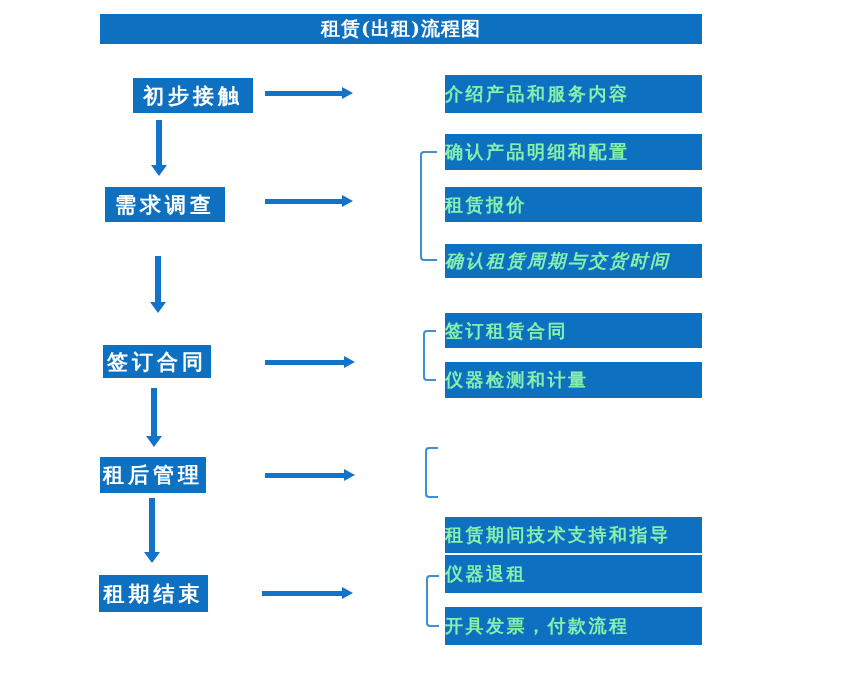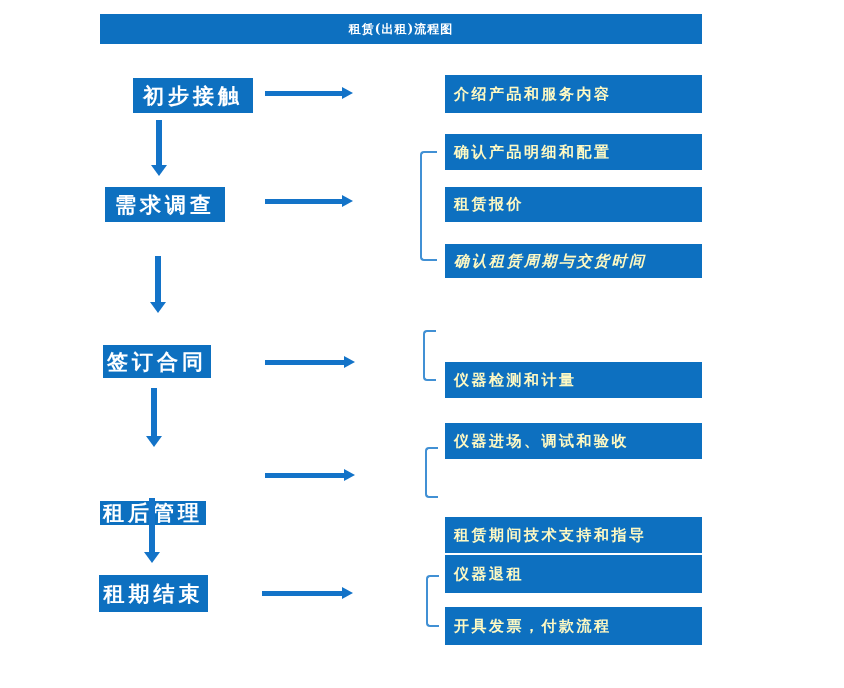--- a/index.html
+++ b/index.html
@@ -7,38 +7,38 @@
     position:relative;
     width:844px;height:688px;
     background:#ffffff;
     overflow:hidden;
     font-family:"DejaVu Serif","Liberation Serif",serif;
   }
   
   .title-bar{
     position:absolute;left:100px;top:14px;width:602px;height:30px;
     background:var(--box-blue,#0d70c0);
-    color:#fff;font-weight:bold;font-size:12px;letter-spacing:1px;
+    color:#fff;font-weight:bold;font-size:19px;letter-spacing:1px;
     display:flex;align-items:center;justify-content:center;
   }
   
   .step-box{
     position:absolute;
     background:var(--box-blue,#0d70c0);
     color:#fff;font-weight:bold;font-size:21px;letter-spacing:4px;
     display:flex;align-items:center;justify-content:center;
     white-space:nowrap;
   }
   
   .detail-box{
     position:absolute;left:445px;width:257px;
     background:var(--box-blue,#0d70c0);
-    color:#fef9c3;font-weight:bold;font-size:15px;letter-spacing:2.5px;
+    color:#86efac;font-weight:bold;font-size:18px;letter-spacing:2.5px;
     display:flex;align-items:center;
-    padding-left:9px;box-sizing:border-box;
+    box-sizing:border-box;
     white-space:nowrap;
   }
   
   .h-arrow{
     position:absolute;height:12px;
     display:flex;align-items:center;
   }
   .h-arrow .shaft{flex:1;height:5px;background:var(--arrow-blue,#1373c8);}
   .h-arrow .head{
     width:0;height:0;
@@ -71,21 +71,21 @@
 </head>
 <body>
 
 <div class="canvas">
 
   <div class="title-bar">租赁(出租)流程图</div>
 
   <div class="step-box" style="left:105px;top:78px;width:120px;height:35px;margin-left:28px;">初步接触</div>
   <div class="step-box" style="left:105px;top:187px;width:120px;height:35px;">需求调查</div>
   <div class="step-box" style="left:103px;top:345px;width:108px;height:33px;">签订合同</div>
-  <div class="step-box" style="left:100px;top:457px;width:106px;height:24px;margin-top:44px;">租后管理</div>
+  <div class="step-box" style="left:100px;top:457px;width:106px;height:36px;">租后管理</div>
   <div class="step-box" style="left:99px;top:575px;width:109px;height:37px;">租期结束</div>
 
   <div class="v-arrow" style="left:151px;top:120px;height:56px;">
     <div class="shaft"></div>
       <div class="head"></div>
   </div>
   <div class="v-arrow" style="left:150px;top:256px;height:57px;">
     <div class="shaft"></div>
       <div class="head"></div>
   </div>
@@ -121,19 +121,19 @@
 
   <div class="bracket" style="left:420px;top:151px;width:17px;height:110px;"></div>
   <div class="bracket" style="left:423px;top:330px;width:13px;height:51px;"></div>
   <div class="bracket" style="left:425px;top:447px;width:13px;height:51px;"></div>
   <div class="bracket" style="left:426px;top:575px;width:13px;height:52px;"></div>
 
   <div class="detail-box" style="top:75px;height:38px;">介绍产品和服务内容</div>
   <div class="detail-box" style="top:134px;height:36px;">确认产品明细和配置</div>
   <div class="detail-box" style="top:187px;height:35px;">租赁报价</div>
   <div class="detail-box" style="top:244px;height:34px;font-style:italic;">确认租赁周期与交货时间</div>
+  <div class="detail-box" style="top:313px;height:35px;">签订租赁合同</div>
   <div class="detail-box" style="top:362px;height:36px;">仪器检测和计量</div>
-  <div class="detail-box" style="top:423px;height:36px;">仪器进场、调试和验收</div>
   <div class="detail-box" style="top:517px;height:36px;">租赁期间技术支持和指导</div>
   <div class="detail-box" style="top:555px;height:38px;">仪器退租</div>
   <div class="detail-box" style="top:607px;height:38px;">开具发票，付款流程</div>
 
 </div>
 
 </body></html>

